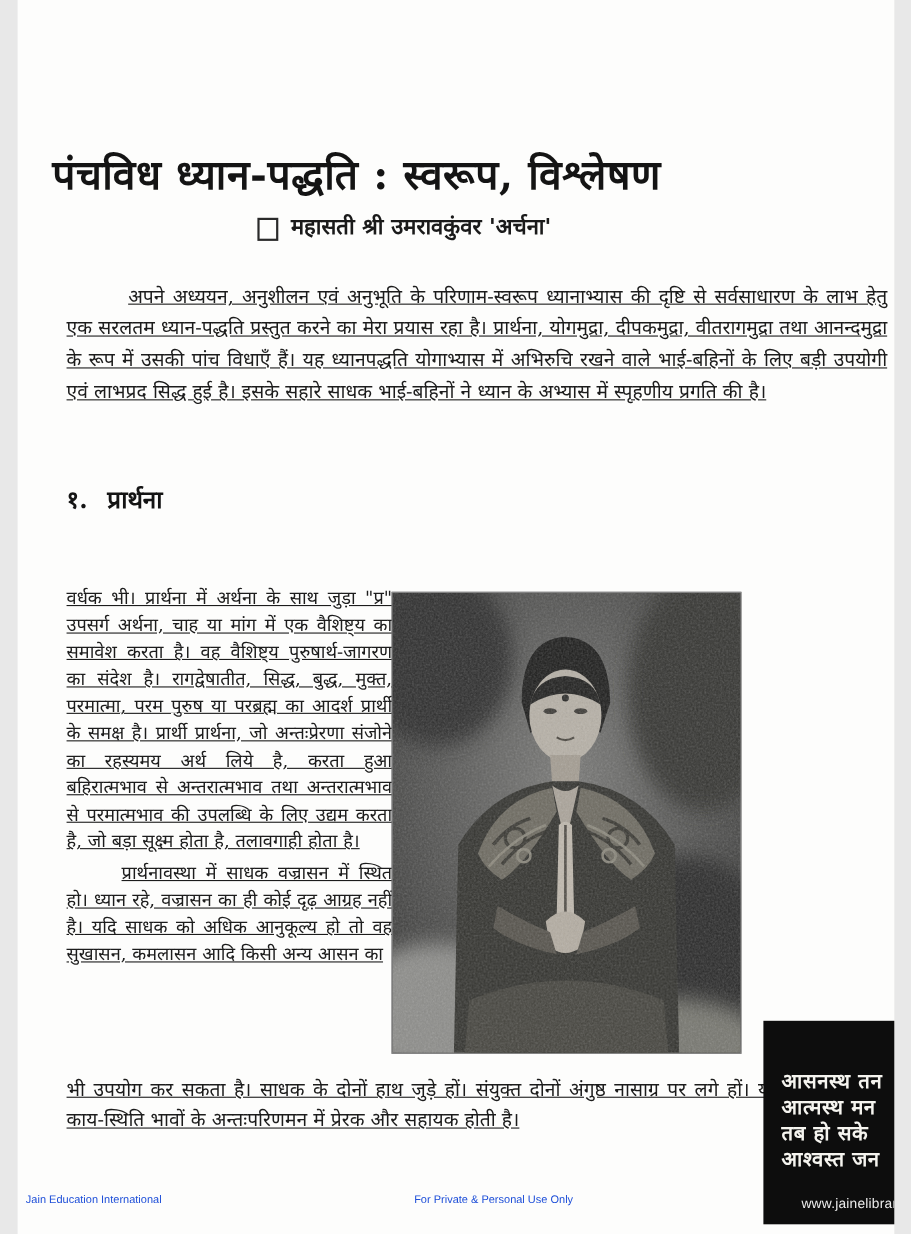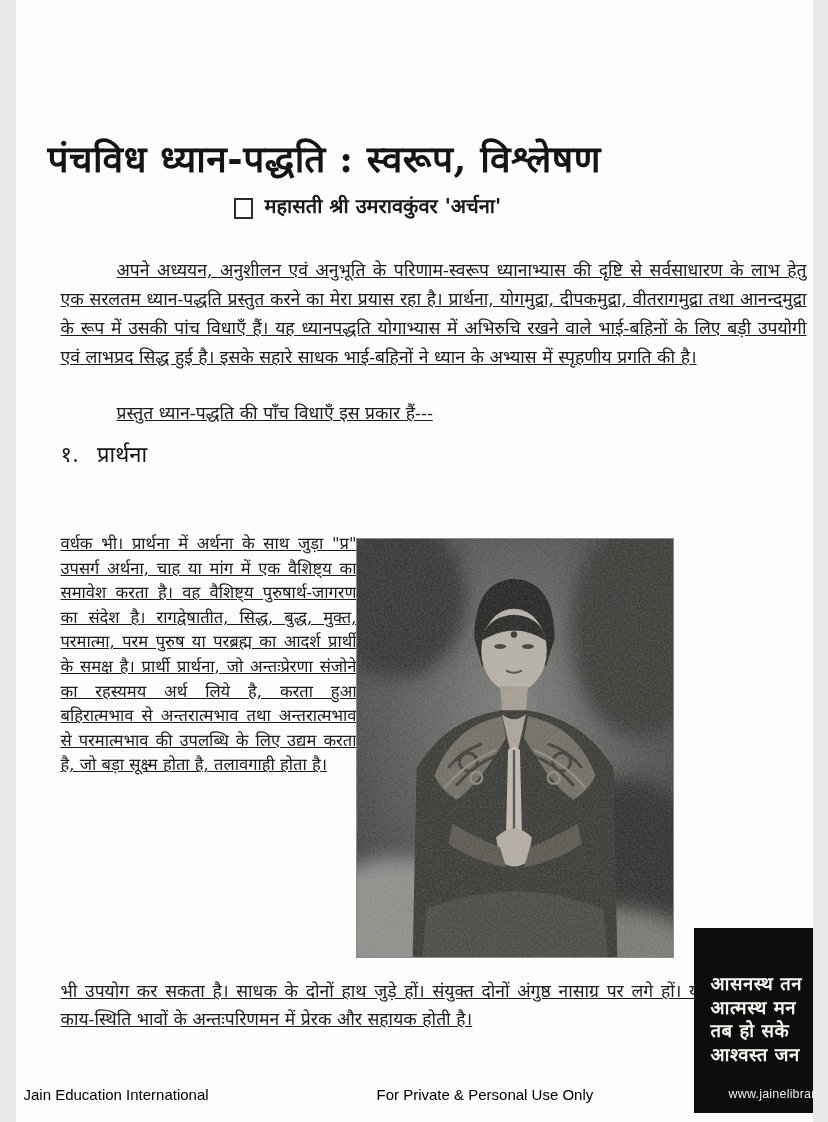--- a/index.html
+++ b/index.html
@@ -28,21 +28,21 @@
   }
   .para{
     position:absolute;
     font-size:17.5px;line-height:29px;
     text-align:justify;color:#1c1c1c;text-decoration:underline;
   }
   .p-intro{left:45px;top:256px;width:746px;text-indent:56px;}
   .p-five{left:45px;top:399px;width:746px;text-indent:56px;}
   .sec-heading{
     position:absolute;left:45px;top:438px;
-    font-size:22px;font-weight:normal;color:#141414;
+    font-size:22px;font-weight:bold;color:#141414;
   }
   .sec-heading .num{margin-right:18px;}
   .p-shraddha{left:45px;top:470px;width:620px;text-indent:56px;line-height:30px;}
   .p-leftcol{left:45px;top:532px;width:296px;font-size:16.5px;line-height:24.6px;}
   .p-leftcol .cont{margin:0;text-align:justify;}
   .p-leftcol .second{margin:4px 0 0 0;text-align:justify;text-indent:50px;}
   .p-bottom{left:45px;top:977px;width:648px;line-height:28px;font-size:17.5px;}
   .photo{
     position:absolute;left:340px;top:538px;width:318px;height:420px;
     border:1px solid #8a8a8a;box-sizing:border-box;background:#4c4c4c;
@@ -58,48 +58,48 @@
     letter-spacing:.5px;white-space:nowrap;
   }
   .quote-box .site{
     position:absolute;left:0;bottom:12px;width:100%;
     text-align:right;font-family:"Liberation Sans","DejaVu Sans",sans-serif;
     font-size:12.5px;font-weight:normal;color:#ececec;letter-spacing:.2px;
   }
   .footer-left,.footer-center{
     position:absolute;top:1086px;
     font-family:"Liberation Sans","DejaVu Sans",sans-serif;
-    font-size:15px;color:#000000;
+    font-size:10px;color:#1d4ed8;
   }
   .footer-left{left:8px;}
   .footer-center{left:361px;}
 </style>
 </head>
 <body>
 
 <div class="page">
 
   <div class="page-title">पंचविध ध्यान-पद्धति : स्वरूप, विश्लेषण</div>
 
   <div class="byline">
     <span class="sq"></span>
     <span>महासती श्री उमरावकुंवर 'अर्चना'</span>
   </div>
 
   <div class="para p-intro">अपने अध्ययन, अनुशीलन एवं अनुभूति के परिणाम-स्वरूप ध्यानाभ्यास की दृष्टि से सर्वसाधारण के लाभ हेतु एक सरलतम ध्यान-पद्धति प्रस्तुत करने का मेरा प्रयास रहा है। प्रार्थना, योगमुद्रा, दीपकमुद्रा, वीतरागमुद्रा तथा आनन्दमुद्रा के रूप में उसकी पांच विधाएँ हैं। यह ध्यानपद्धति योगाभ्यास में अभिरुचि रखने वाले भाई-बहिनों के लिए बड़ी उपयोगी एवं लाभप्रद सिद्ध हुई है। इसके सहारे साधक भाई-बहिनों ने ध्यान के अभ्यास में स्पृहणीय प्रगति की है।</div>
 
-  <div class="para p-five">प्रस्तुत ध्यान-पद्धति की पाँच विधाएँ इस प्रकार हैं---</div>
 
   <div class="sec-heading">
     <span class="num">१.</span><span>प्रार्थना</span>
   </div>
 
 
   <div class="para p-leftcol">
     <p class="cont">वर्धक भी। प्रार्थना में अर्थना के साथ जुड़ा "प्र" उपसर्ग अर्थना, चाह या मांग में एक वैशिष्ट्य का समावेश करता है। वह वैशिष्ट्य पुरुषार्थ-जागरण का संदेश है। रागद्वेषातीत, सिद्ध, बुद्ध, मुक्त, परमात्मा, परम पुरुष या परब्रह्म का आदर्श प्रार्थी के समक्ष है। प्रार्थी प्रार्थना, जो अन्तःप्रेरणा संजोने का रहस्यमय अर्थ लिये है, करता हुआ बहिरात्मभाव से अन्तरात्मभाव तथा अन्तरात्मभाव से परमात्मभाव की उपलब्धि के लिए उद्यम करता है, जो बड़ा सूक्ष्म होता है, तलावगाही होता है।</p>
+    <p class="second">प्रार्थनावस्था में साधक वज्रासन में स्थित हो। ध्यान रहे, वज्रासन का ही कोई दृढ़ आग्रह नहीं है। यदि साधक को अधिक आनुकूल्य हो तो वह सुखासन, कमलासन आदि किसी अन्य आसन का</p>
   </div>
 
   <div class="photo">
     <svg viewBox="0 0 318 420" preserveAspectRatio="none">
       <defs>
         <filter id="grain" x="0" y="0" width="100%" height="100%">
           <feTurbulence type="fractalNoise" baseFrequency="0.55" numOctaves="2" seed="7" result="n"></feTurbulence>
           <feColorMatrix in="n" type="saturate" values="0"></feColorMatrix>
           <feComponentTransfer>
               <feFuncA type="linear" slope="0.55"></feFuncA>

